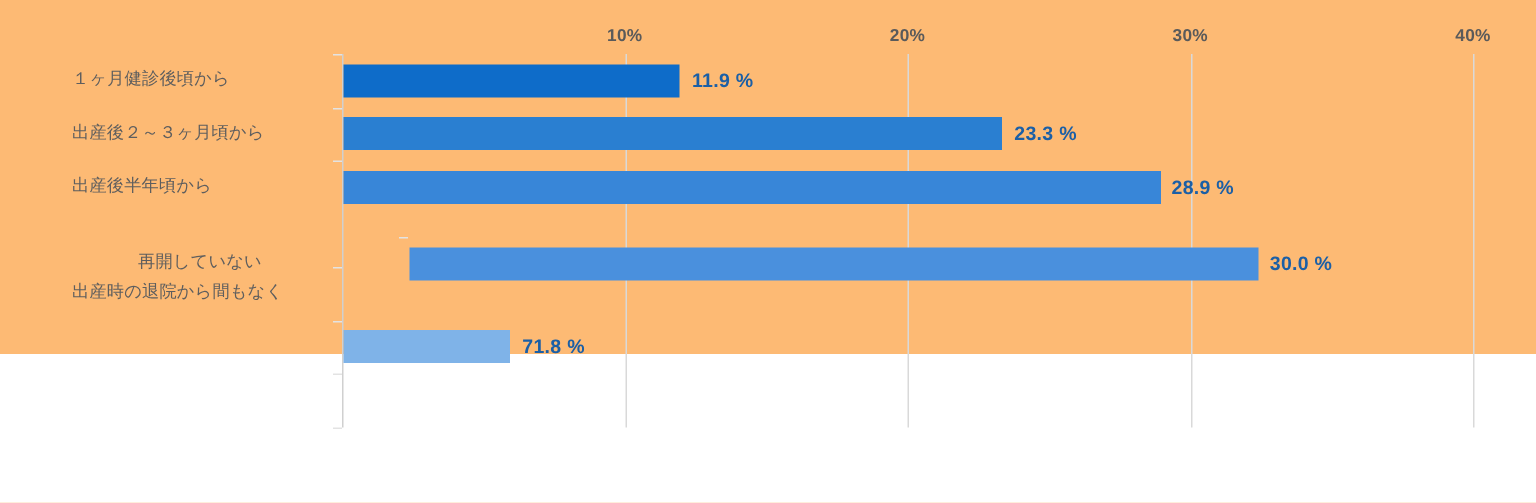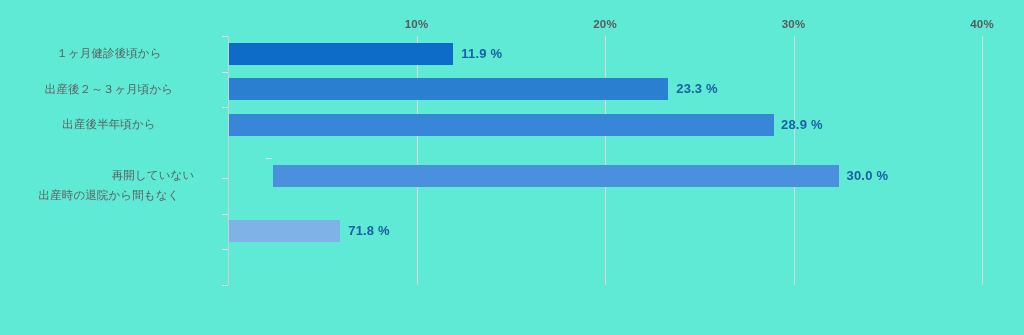--- a/index.html
+++ b/index.html
@@ -9,22 +9,22 @@
   }
   body {
     width: 1024px;
     height: 335px;
     font-family: "Liberation Sans", "DejaVu Sans", sans-serif;
     overflow: hidden;
   }
   #chart-root {
     position: relative;
     width: 1024px;
-    height: 335px;
-    background: #5eead4;
+    height: 236px;
+    background: #fdba74;
   }
   .axis-line {
     position: absolute;
     left: 228px;
     top: 36px;
     width: 1px;
     height: 249px;
     background: #d0d0d0;
   }
   .gridline {
@@ -49,26 +49,27 @@
   .row {
     position: absolute;
     left: 0;
     width: 1024px;
     height: 35.5px;
   }
   .cat-label {
     position: absolute;
     left: 0;
     width: 218px;
-    text-align: center;
+    text-align: left;
     font-size: 11.5px;
     color: #5e5e5e;
     line-height: 35.5px;
     white-space: nowrap;
     letter-spacing: 0.1px;
+    padding-left: 48px;
   }
   .bar {
     position: absolute;
     left: 229px;
     top: 6.5px;
     height: 22px;
   }
   .bar-value {
     position: absolute;
     top: 6.5px;

